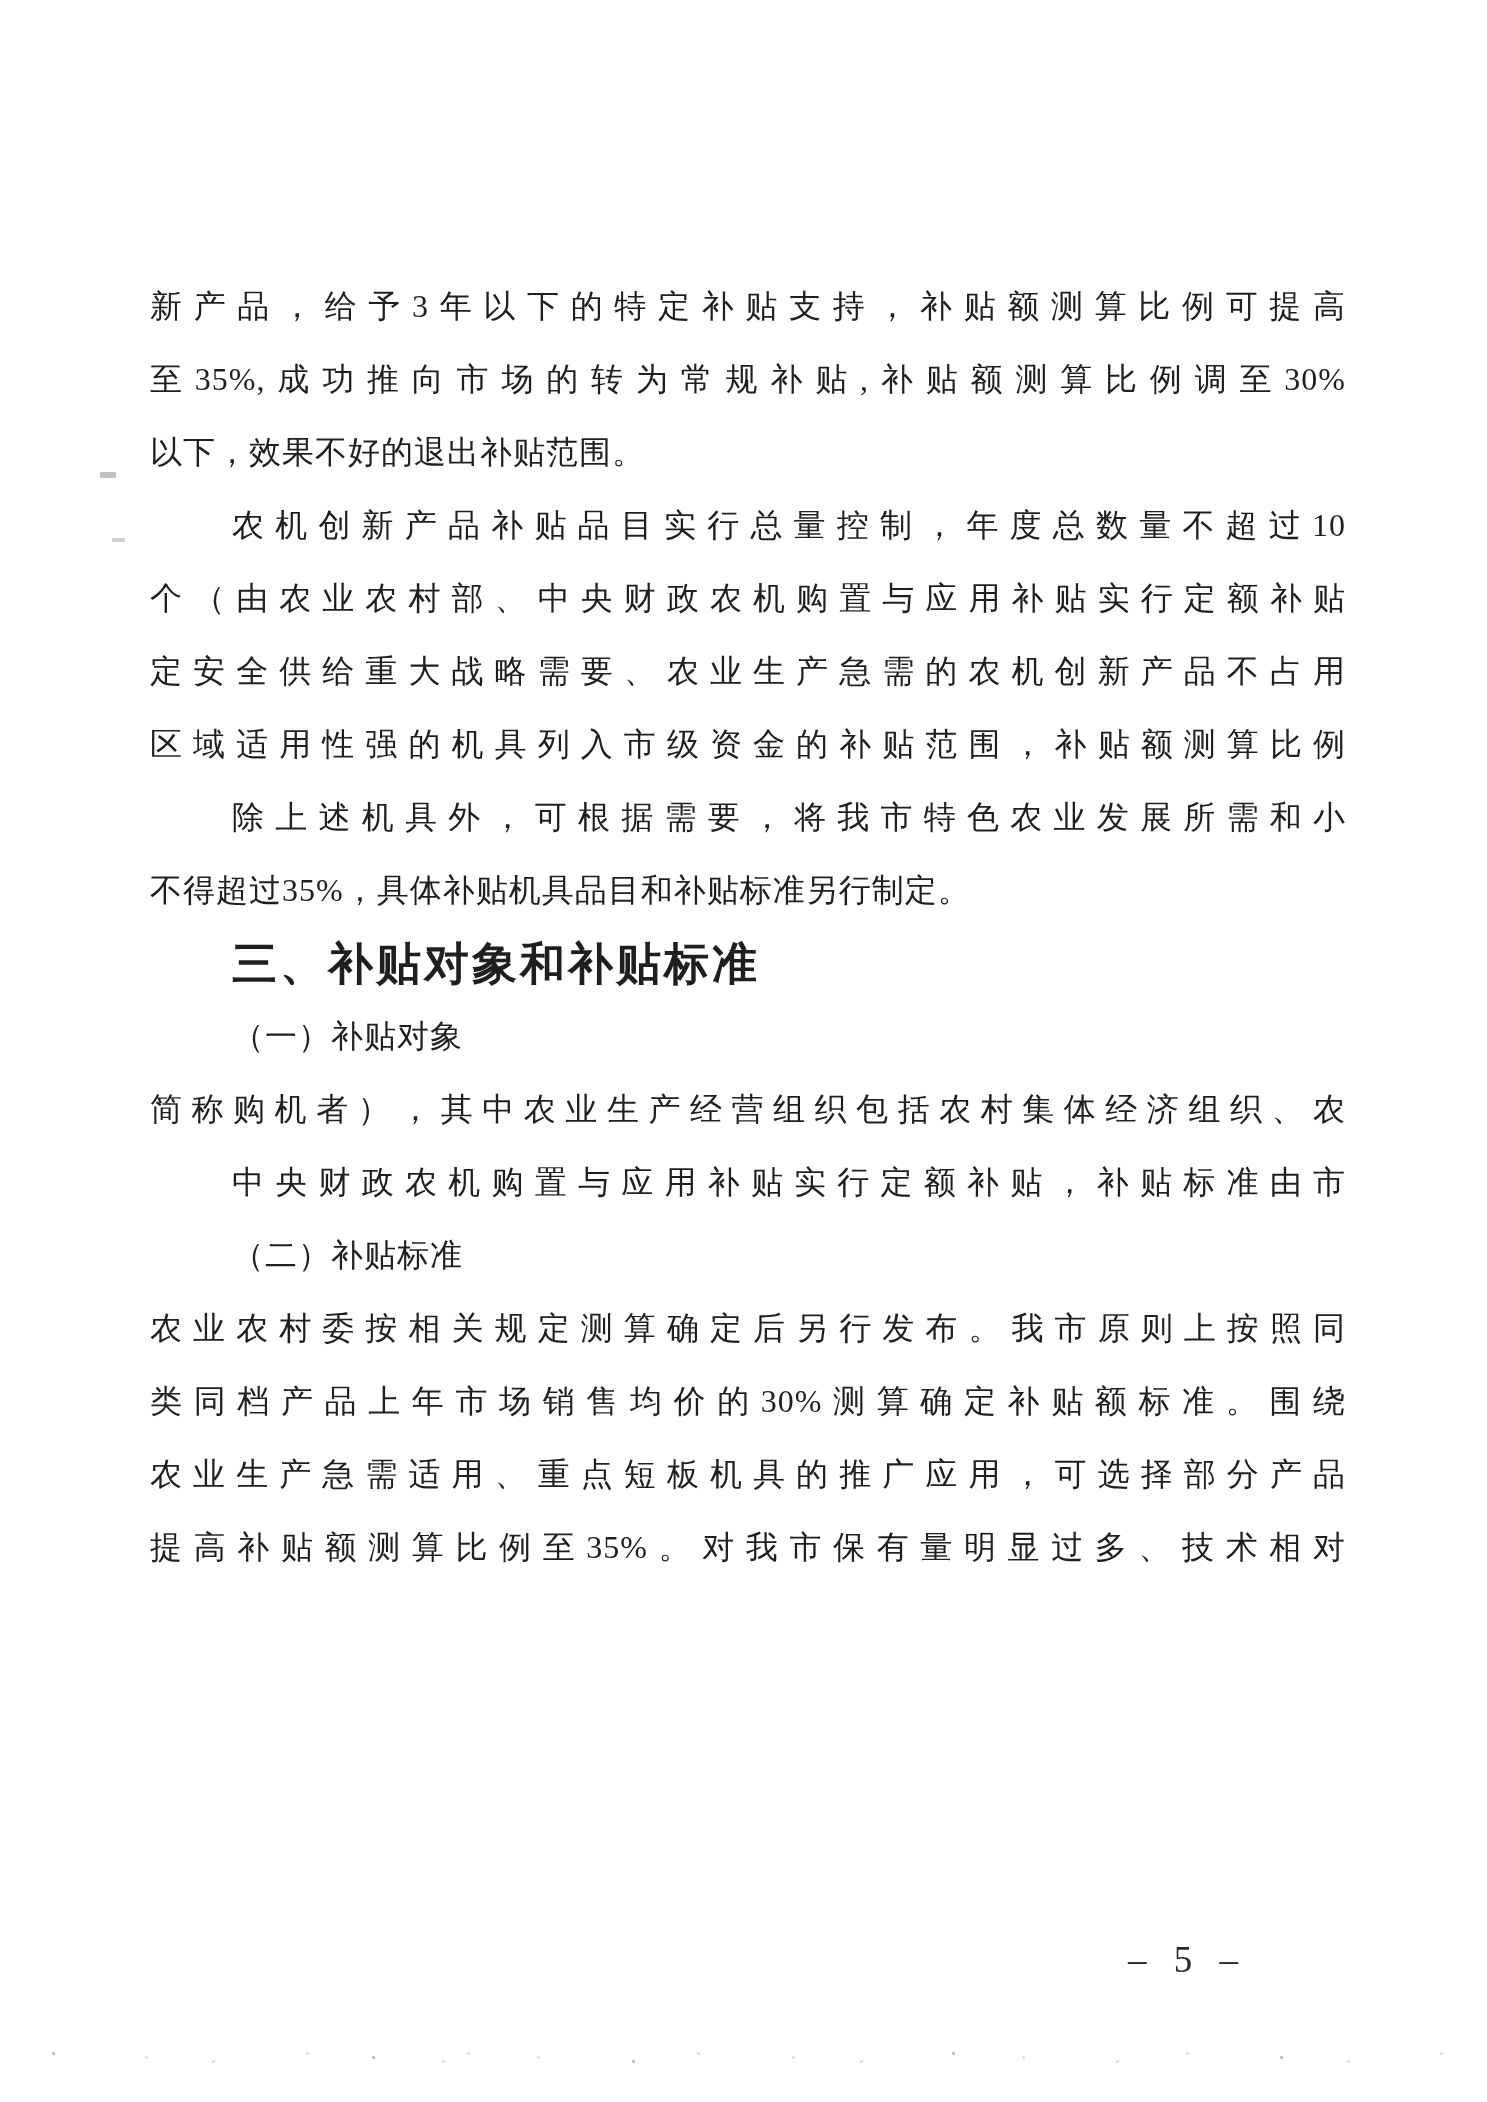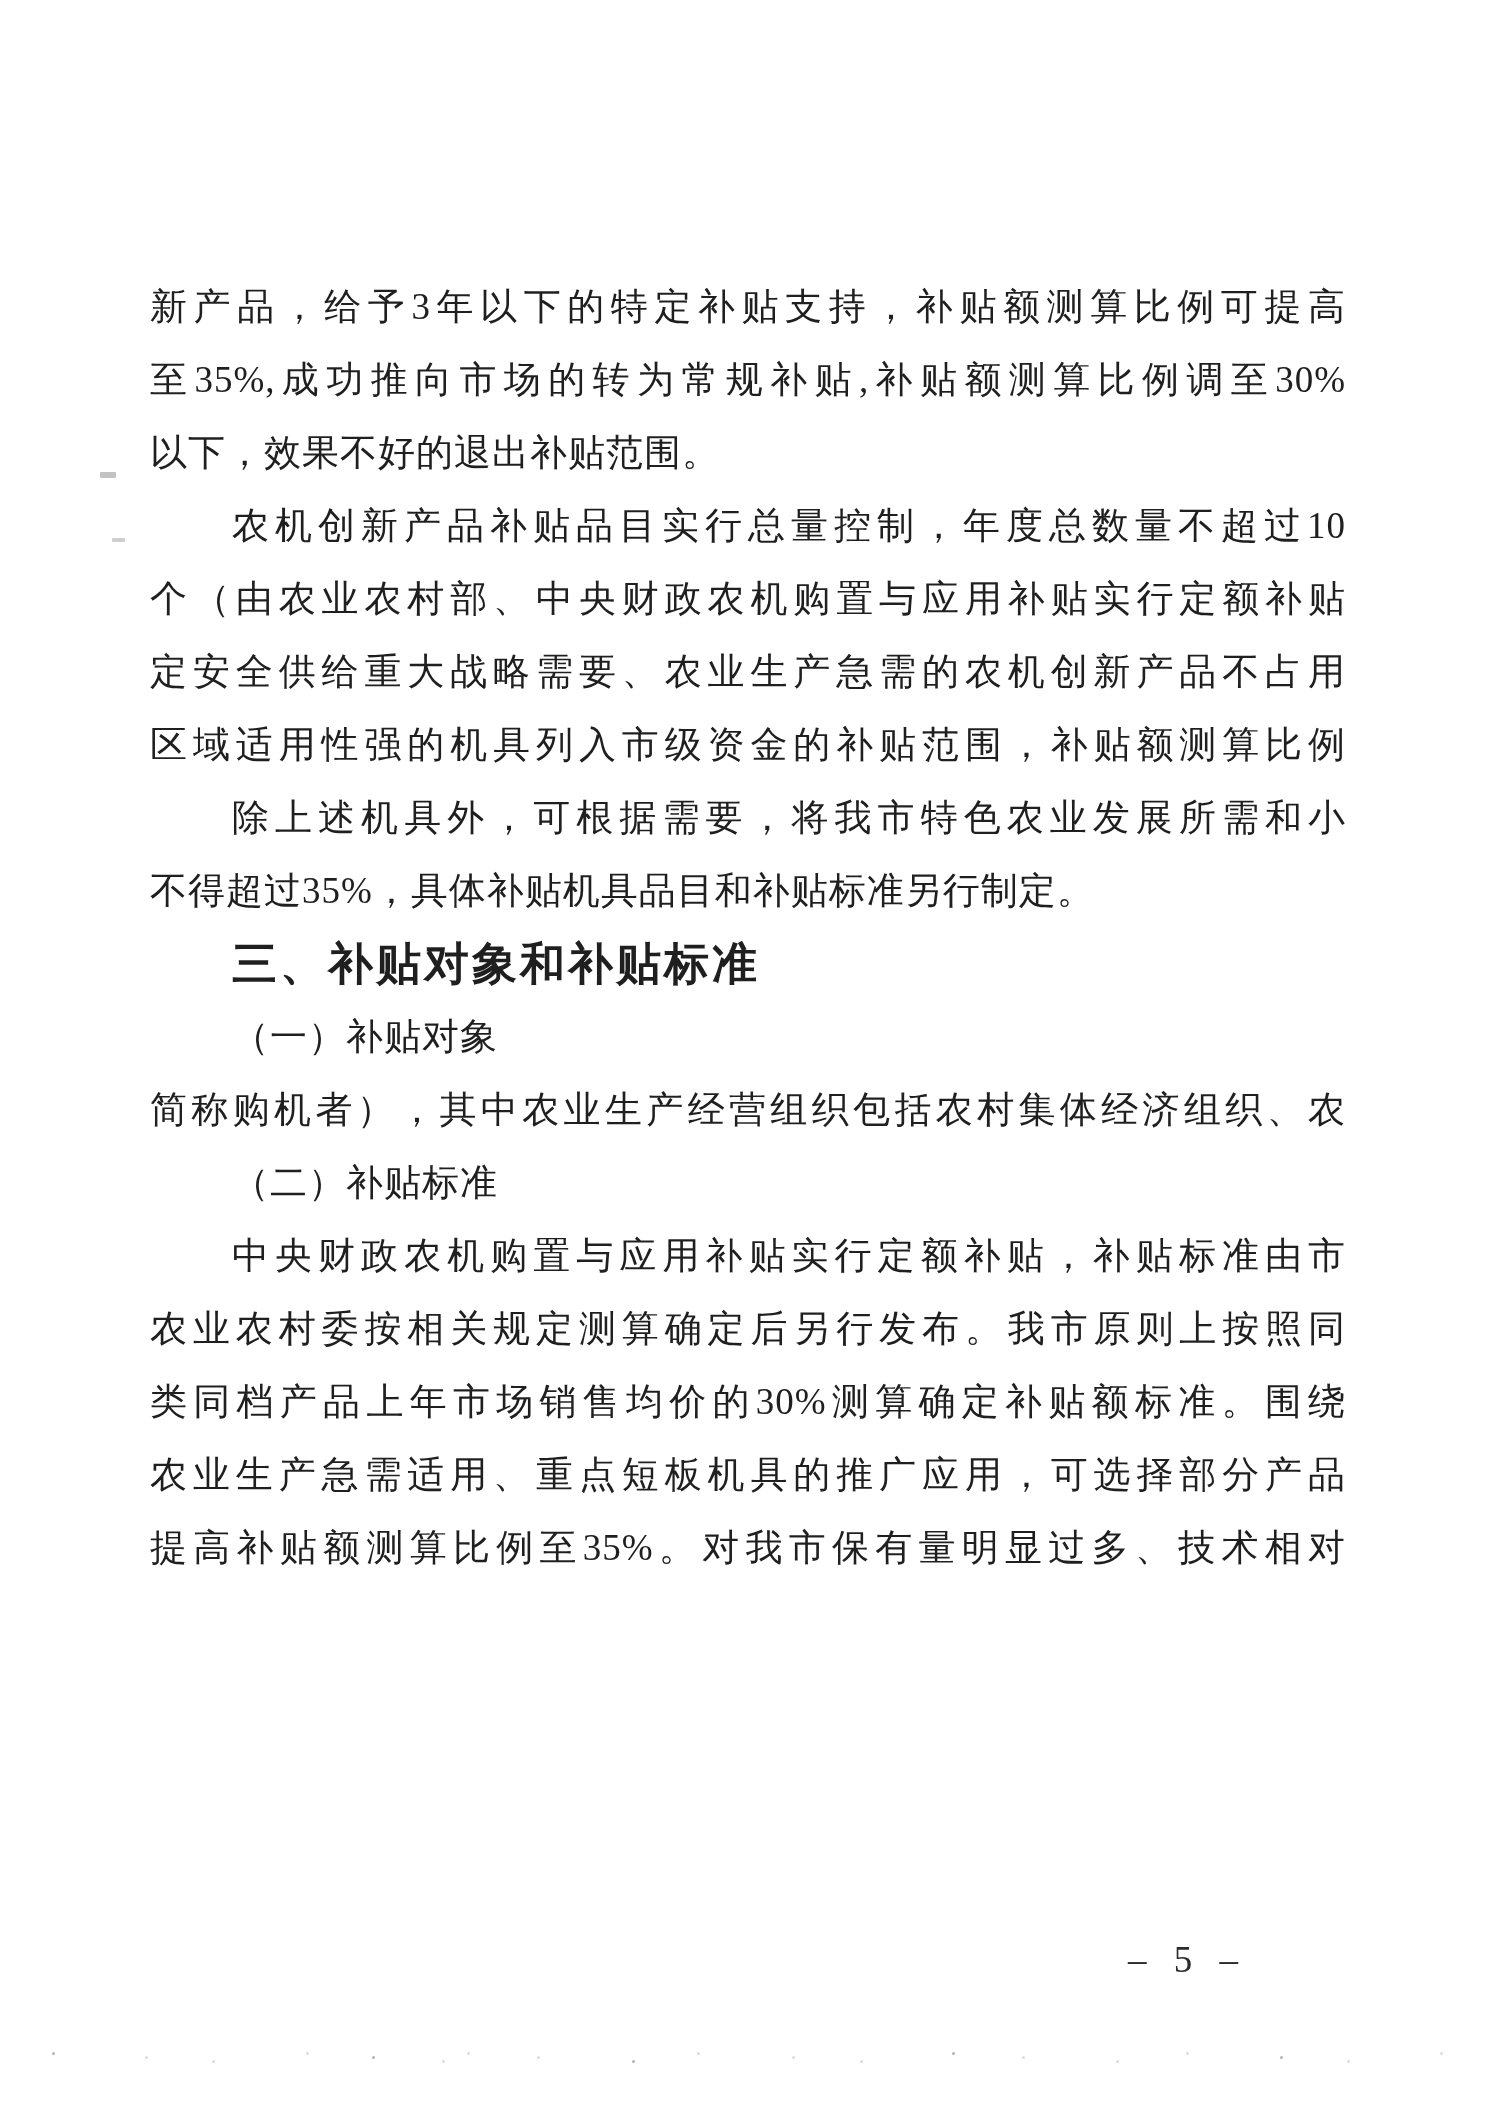--- a/index.html
+++ b/index.html
@@ -18,21 +18,21 @@
   }
   .doc-body {
     position: absolute;
     left: 150px;
     top: 270px;
     width: 1196px;
   }
   .line {
     height: 73px;
     line-height: 73px;
-    font-size: 37px;
+    font-size: 32px;
     letter-spacing: 1px;
     color: #1f1f1f;
   }
   .line.just {
     text-align: justify;
     text-align-last: justify;
   }
   .line.ind {
     text-indent: 82px;
   }
@@ -76,22 +76,22 @@
       <div class="line">以下，效果不好的退出补贴范围。</div>
       <div class="line just ind">农机创新产品补贴品目实行总量控制，年度总数量不超过10</div>
       <div class="line just">个（由农业农村部、中央财政农机购置与应用补贴实行定额补贴</div>
       <div class="line just">定安全供给重大战略需要、农业生产急需的农机创新产品不占用</div>
       <div class="line just">区域适用性强的机具列入市级资金的补贴范围，补贴额测算比例</div>
       <div class="line just ind">除上述机具外，可根据需要，将我市特色农业发展所需和小</div>
       <div class="line">不得超过35%，具体补贴机具品目和补贴标准另行制定。</div>
       <div class="line ind head">三、补贴对象和补贴标准</div>
       <div class="line ind">（一）补贴对象</div>
       <div class="line just">简称购机者），其中农业生产经营组织包括农村集体经济组织、农</div>
+      <div class="line just ind">中央财政农机购置与应用补贴实行定额补贴，补贴标准由市</div>
       <div class="line ind">（二）补贴标准</div>
-      <div class="line just ind">中央财政农机购置与应用补贴实行定额补贴，补贴标准由市</div>
       <div class="line just">农业农村委按相关规定测算确定后另行发布。我市原则上按照同</div>
       <div class="line just">类同档产品上年市场销售均价的30%测算确定补贴额标准。围绕</div>
       <div class="line just">农业生产急需适用、重点短板机具的推广应用，可选择部分产品</div>
       <div class="line just">提高补贴额测算比例至35%。对我市保有量明显过多、技术相对</div>
     </div>
 
   <div class="footer-pagenum">– 5 –</div>
 
   <div class="speck" style="left:100px; top:472px; width:16px; height:6px; background:#c2c2c2;"></div>
   <div class="speck" style="left:112px; top:538px; width:13px; height:4px; background:#cfcfcf;"></div>

